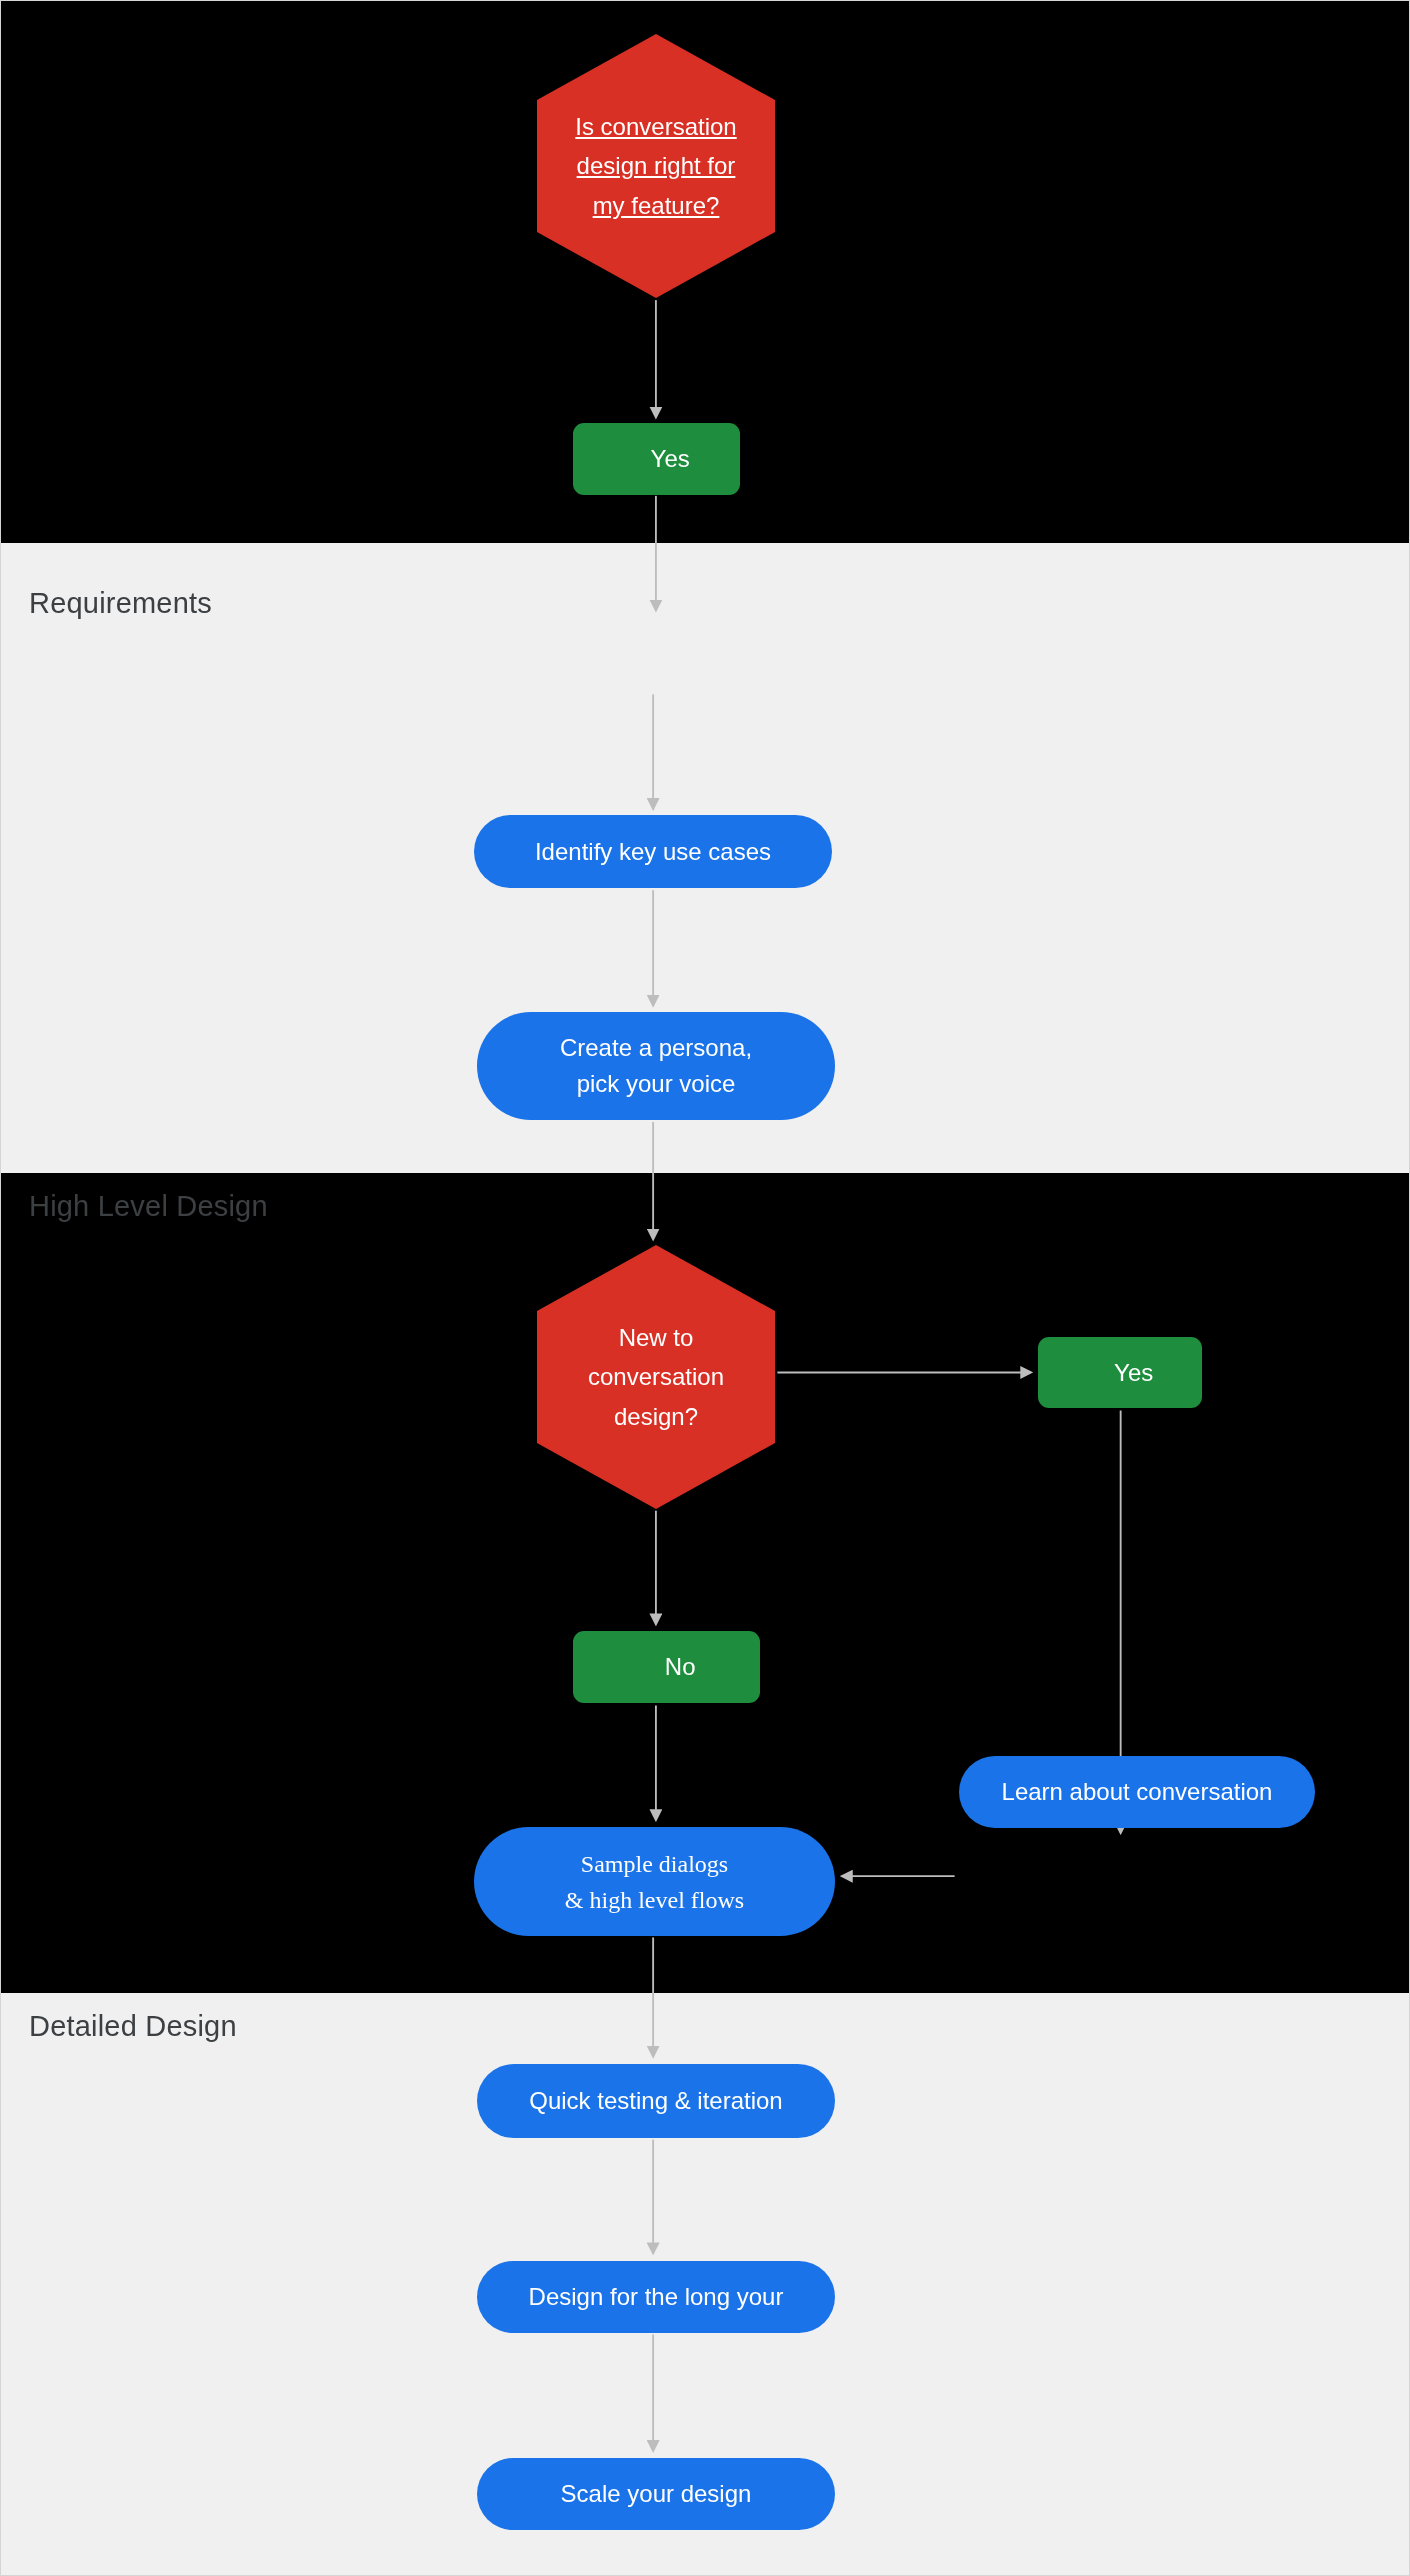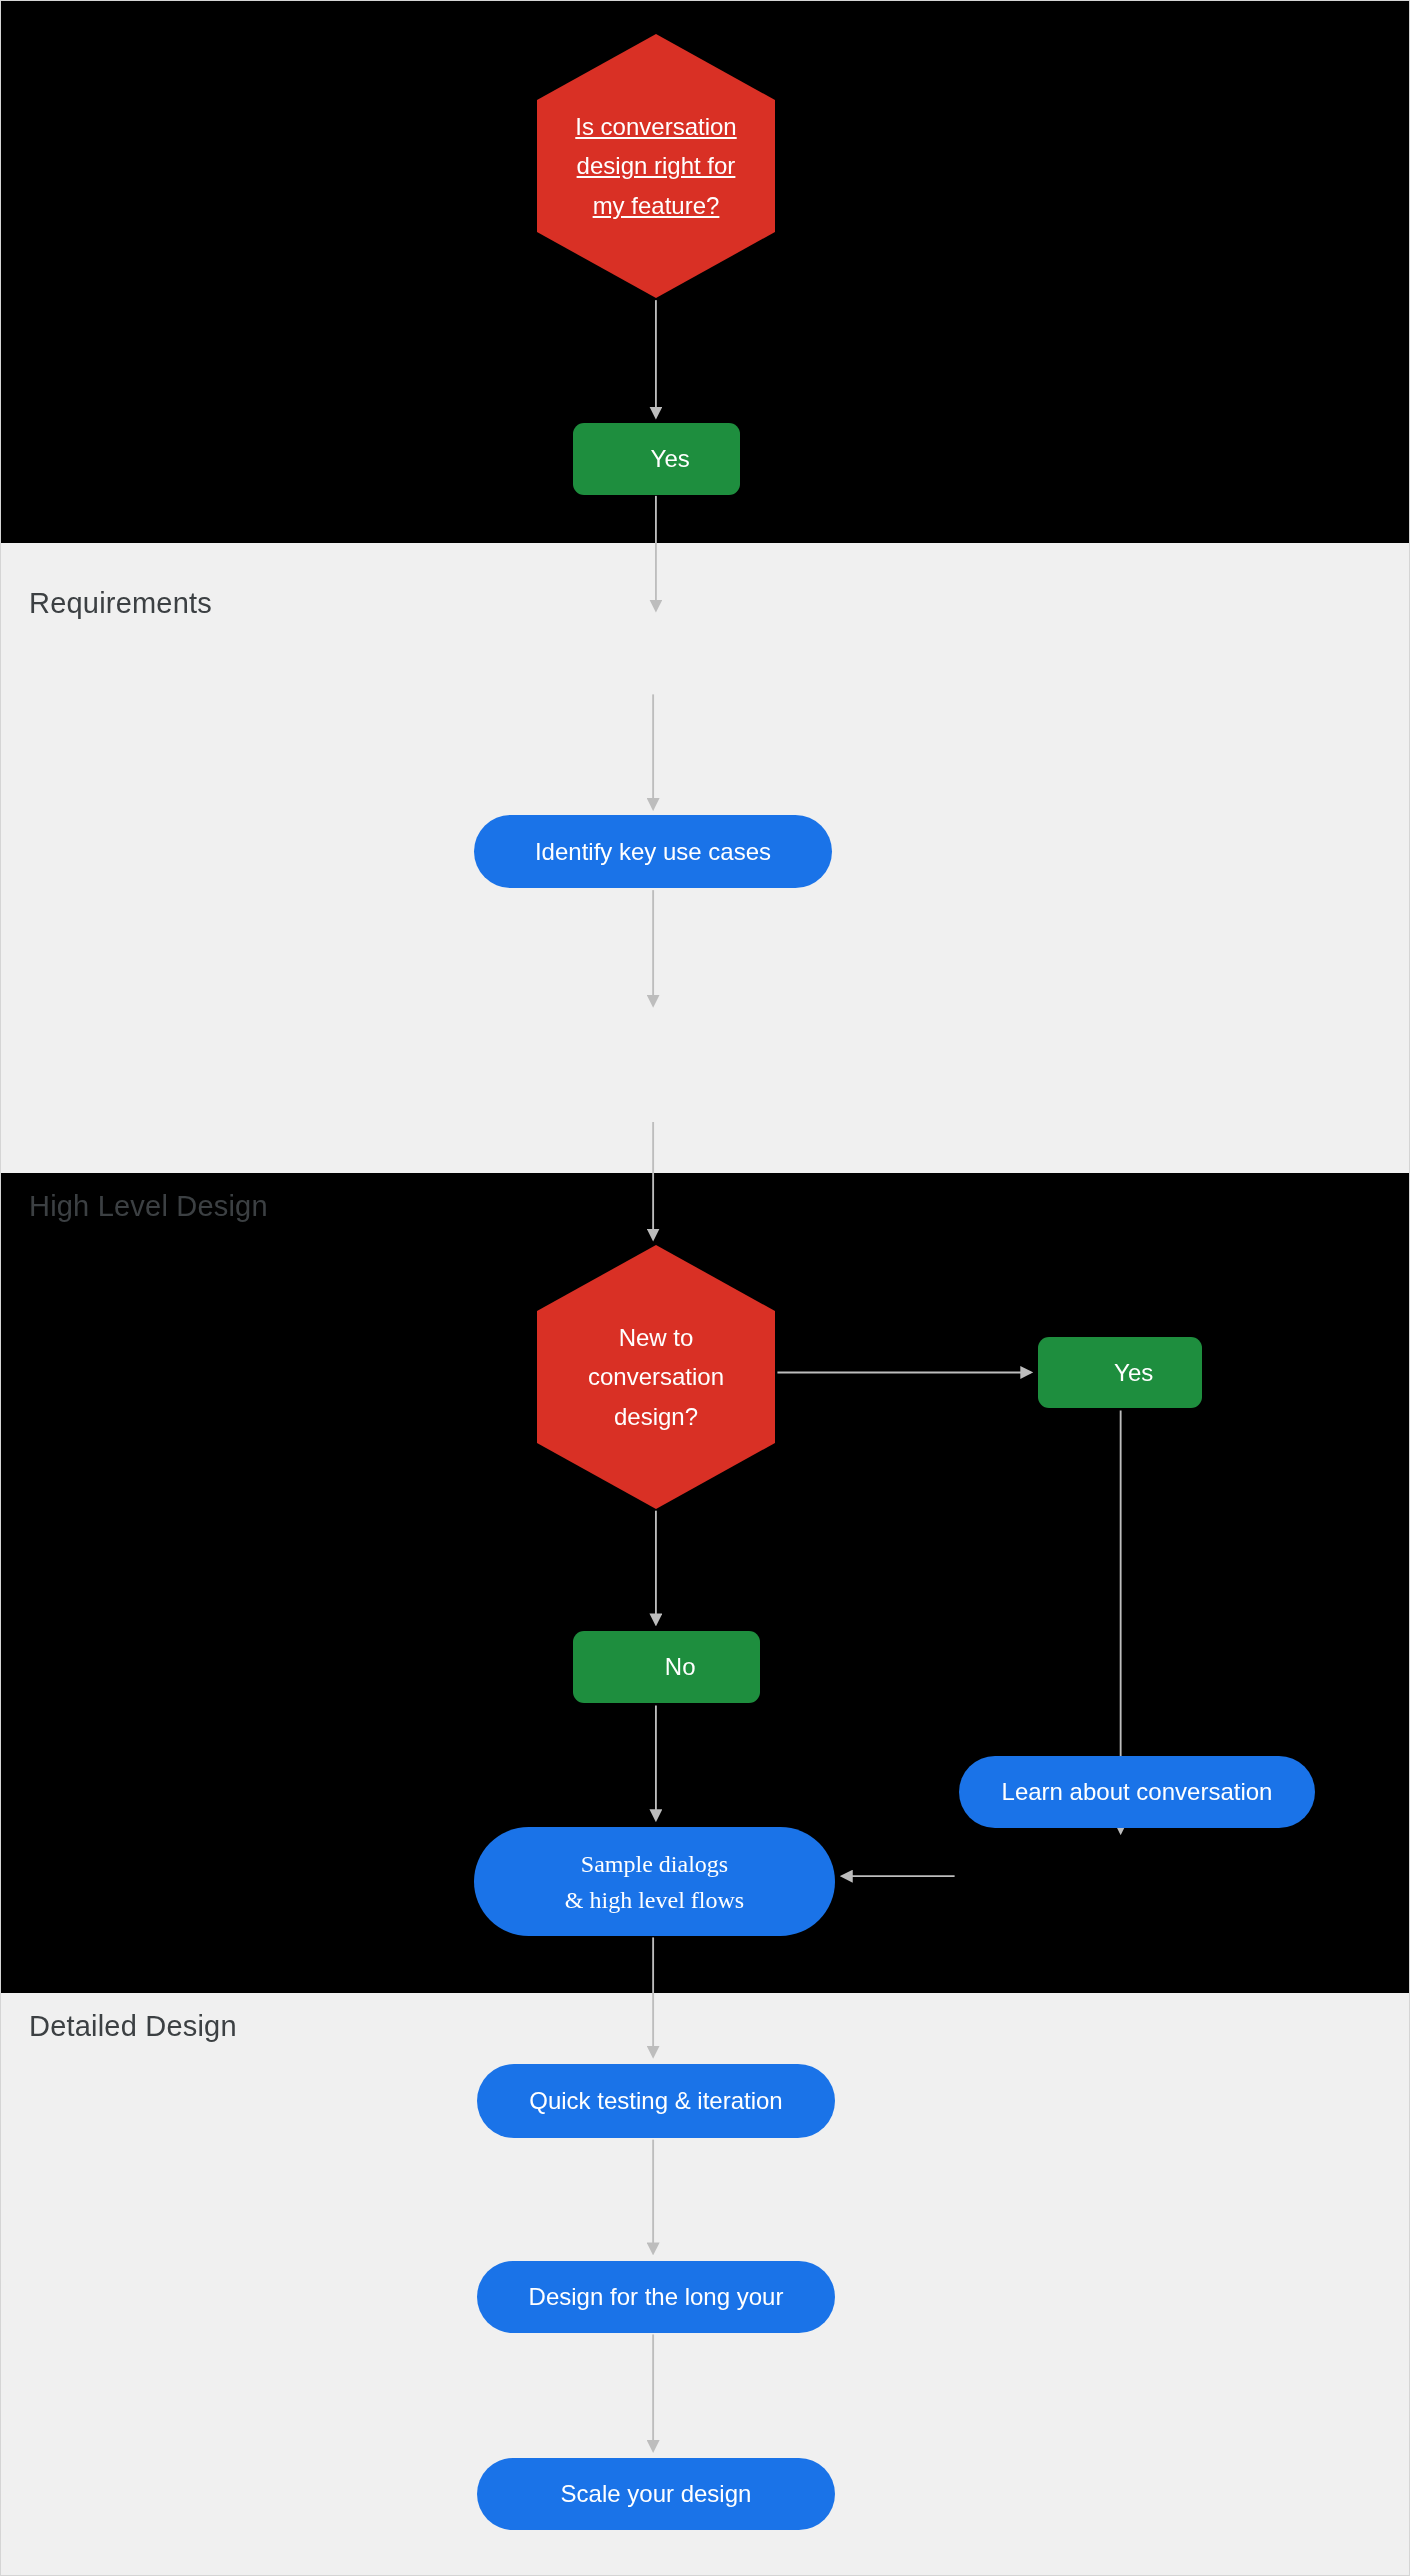--- a/index.html
+++ b/index.html
@@ -140,20 +140,22 @@
 my feature?</div>
   <div class="node hex" id="hex-new-to-cd">New to
 conversation
 design?</div>
 
   <div class="node btn" id="btn-yes-1">Yes</div>
   <div class="node btn" id="btn-yes-2">Yes</div>
   <div class="node btn" id="btn-no">No</div>
 
   <div class="node pill" id="pill-key-use-cases">Identify key use cases</div>
+  <div class="node pill" id="pill-create-persona">Create a persona,
+pick your voice</div>
   <div class="node pill" id="pill-sample-dialogs">Sample dialogs
 &amp; high level flows</div>
   <div class="node pill" id="pill-learn">Learn about conversation</div>
   <div class="node pill" id="pill-quick-testing">Quick testing &amp; iteration</div>
   <div class="node pill" id="pill-long-tail">Design for the long your</div>
   <div class="node pill" id="pill-scale">Scale your design</div>
 
 </div>
 
 

